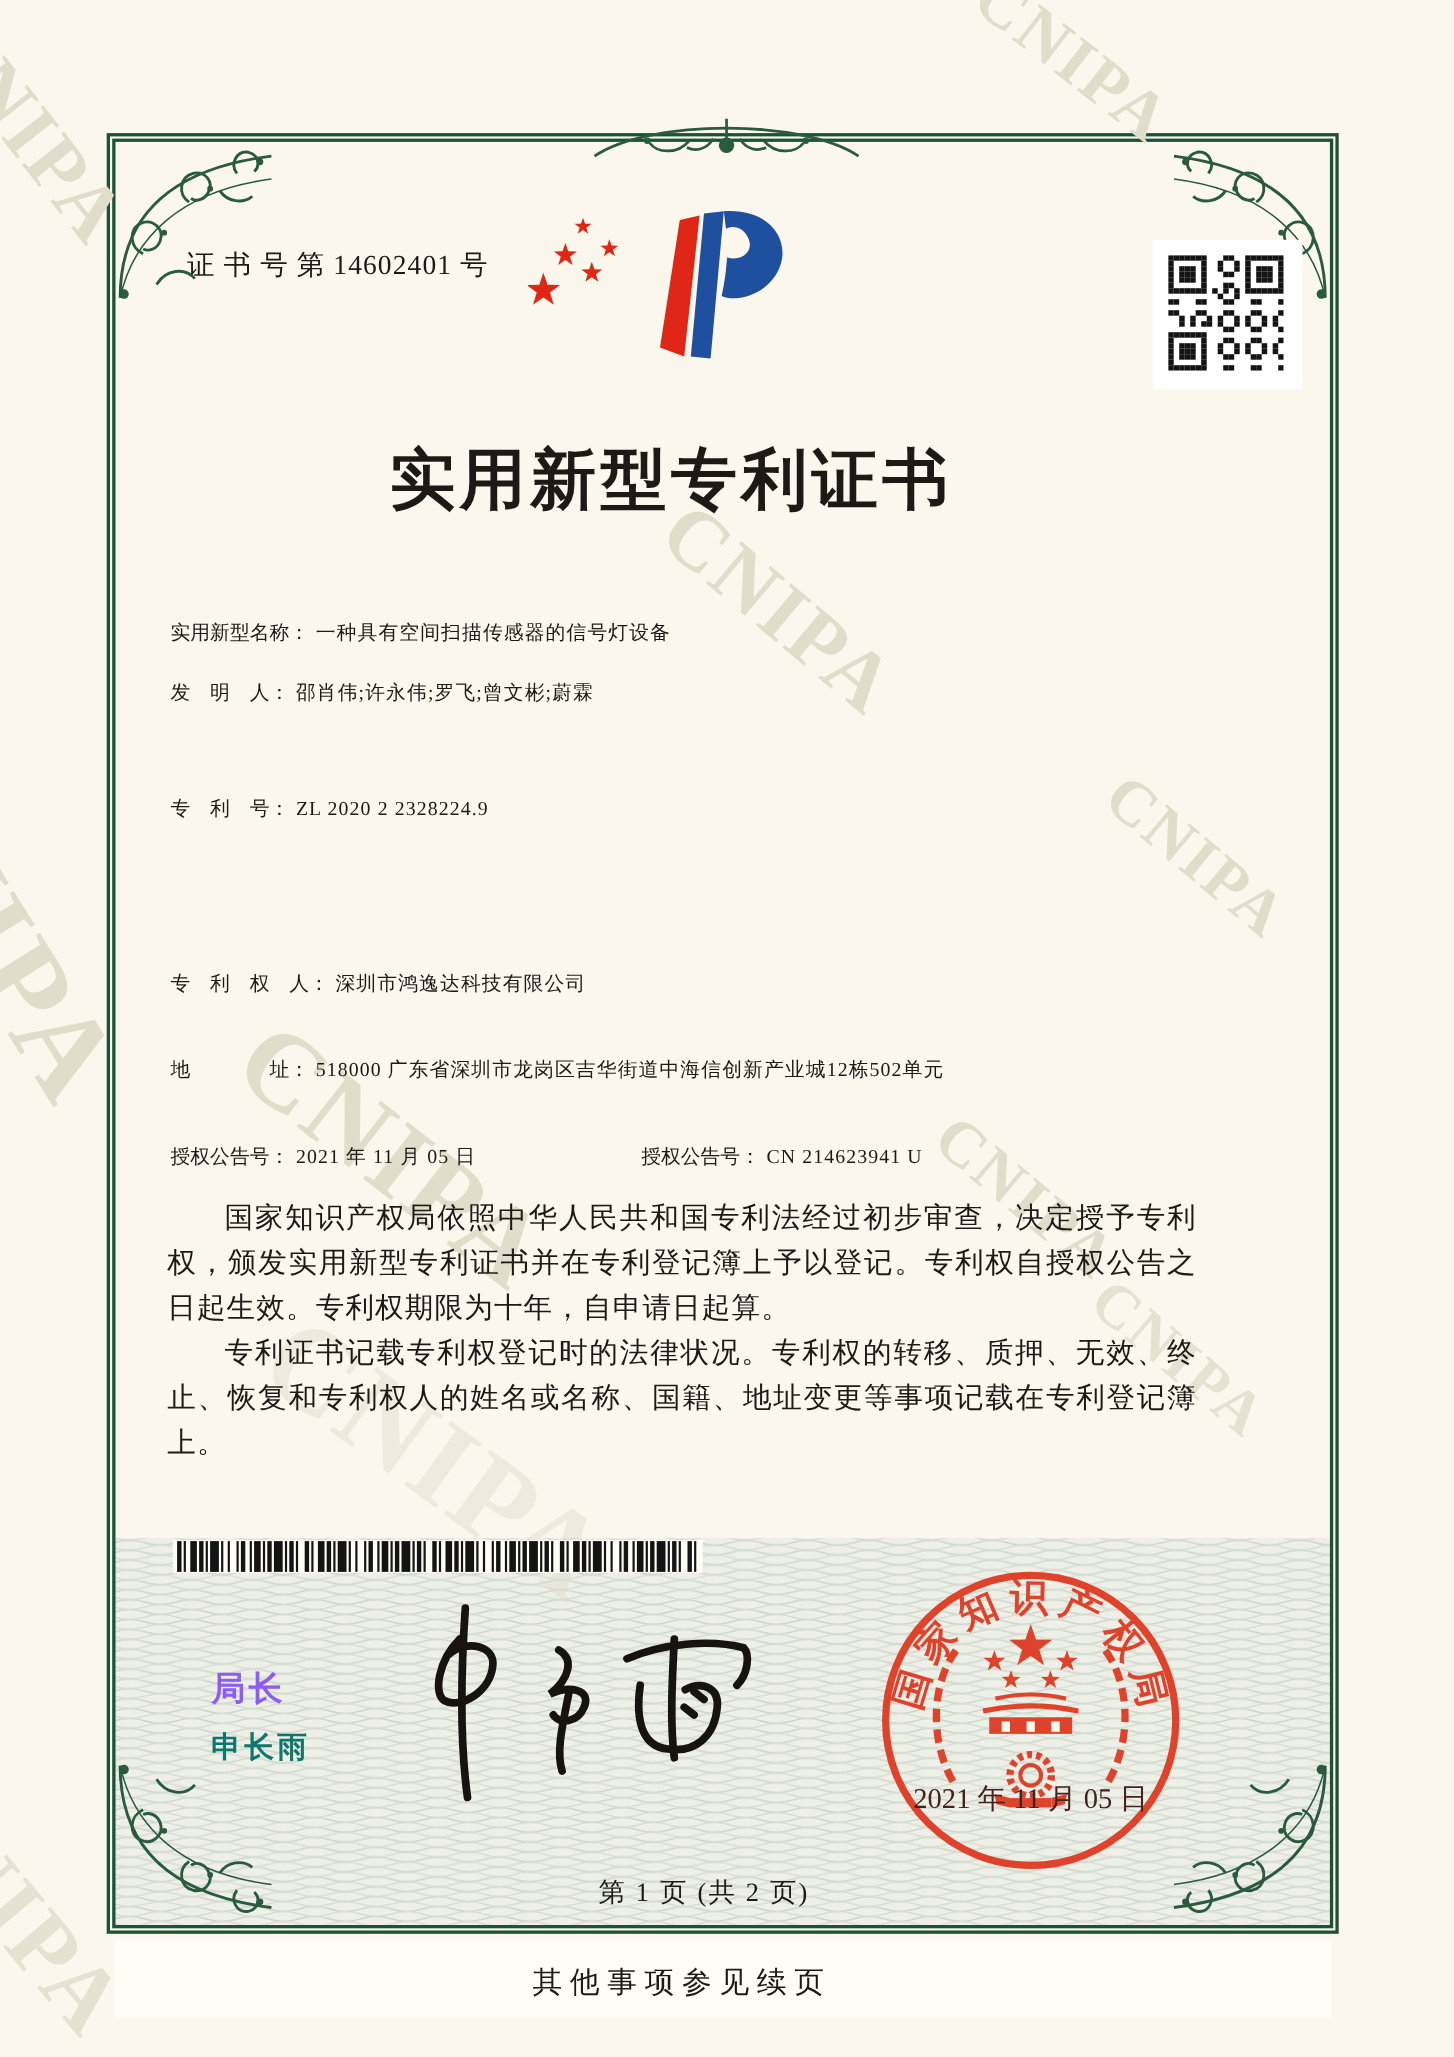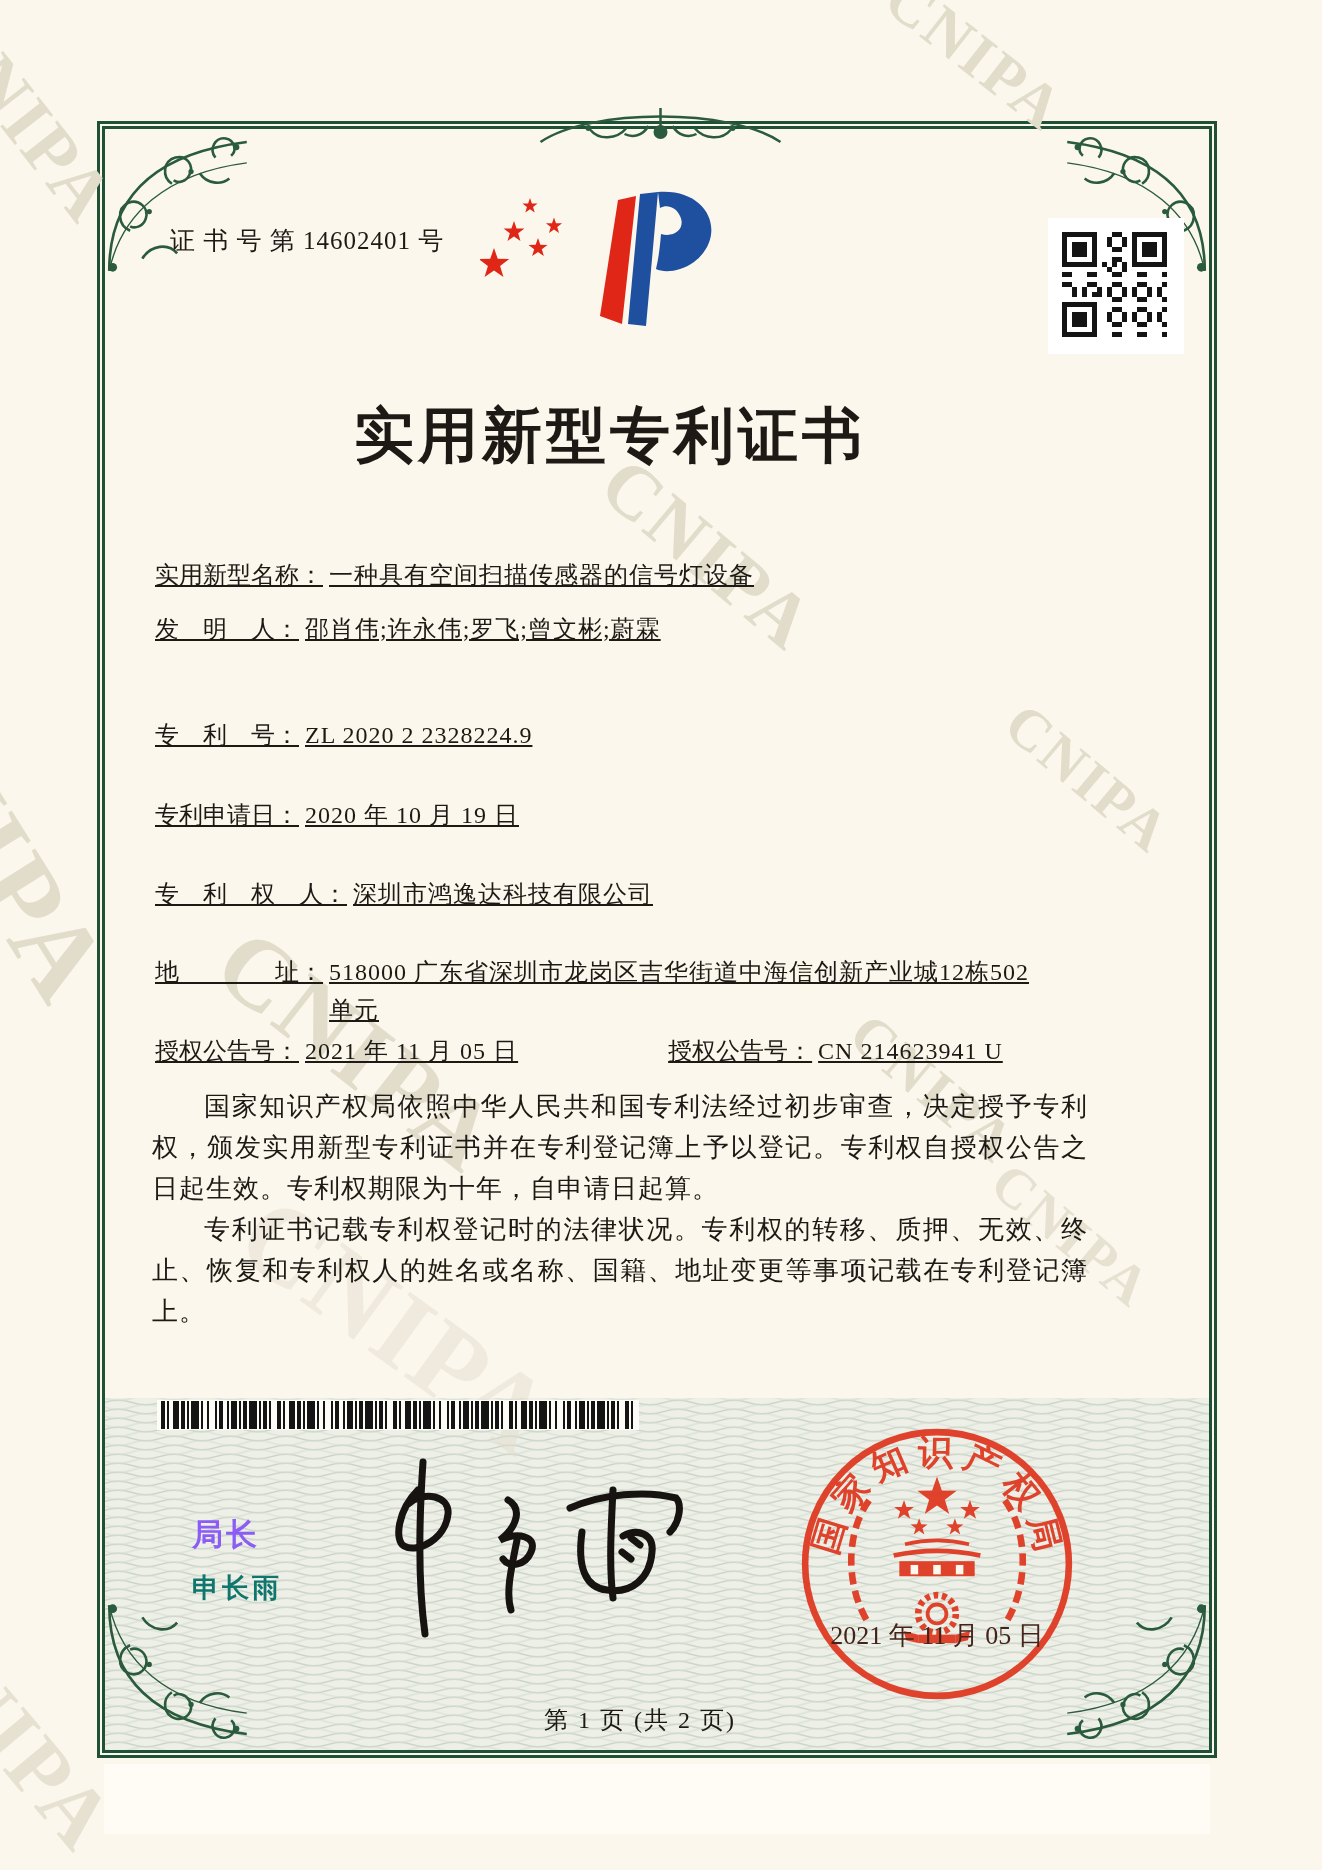--- a/index.html
+++ b/index.html
@@ -15,21 +15,21 @@
       color:#e2dccb;letter-spacing:3px;white-space:nowrap;transform-origin:left top;z-index:2;}
   
   .cert-no{position:absolute;left:170px;top:224px;font-size:25px;letter-spacing:1px;z-index:3;text-align:right;}
   .logo{position:absolute;left:480px;top:176px;width:240px;height:160px;z-index:3;}
   .qr-box{position:absolute;left:1048px;top:218px;width:136px;height:136px;background:#ffffff;z-index:3;}
   .qr-box svg{position:absolute;left:14px;top:14px;}
   
   .title{position:absolute;left:310px;top:396px;width:600px;text-align:center;font-size:60px;
          font-weight:bold;letter-spacing:4px;z-index:3;}
   
-  .frow{position:absolute;left:155px;width:950px;font-size:24px;display:flex;z-index:3;line-height:38px;text-decoration:underline;}
+  .frow{position:absolute;left:155px;width:950px;font-size:18px;display:flex;z-index:3;line-height:38px;}
   .flabel{white-space:pre;flex:none;}
   .fvalue{margin-left:6px;letter-spacing:1px;}
   .addr .fvalue{max-width:700px;}
   .grant-right{margin-left:150px;display:flex;}
   
   .paras{position:absolute;left:152px;top:1086px;width:936px;font-size:26px;line-height:41px;
          text-align:justify;z-index:3;}
   .paras p{margin:0;text-indent:2em;letter-spacing:1px;}
   
   .barcode{position:absolute;left:157px;top:1400px;z-index:3;}
@@ -349,24 +349,20 @@
     <span class="fvalue">一种具有空间扫描传感器的信号灯设备</span>
   </div>
   <div class="frow" style="top:610px">
     <span class="flabel">发　明　人：</span>
     <span class="fvalue">邵肖伟;许永伟;罗飞;曾文彬;蔚霖</span>
   </div>
   <div class="frow" style="top:716px">
     <span class="flabel">专　利　号：</span>
     <span class="fvalue">ZL 2020 2 2328224.9</span>
   </div>
-  <div class="frow" style="top:796px">
-    <span class="flabel">专利申请日：</span>
-    <span class="fvalue">2020 年 10 月 19 日</span>
-  </div>
   <div class="frow" style="top:875px">
     <span class="flabel">专　利　权　人：</span>
     <span class="fvalue">深圳市鸿逸达科技有限公司</span>
   </div>
   <div class="frow addr" style="top:953px">
     <span class="flabel">地　　　　址：</span>
     <span class="fvalue">518000 广东省深圳市龙岗区吉华街道中海信创新产业城12栋502单元</span>
   </div>
   <div class="frow" style="top:1032px">
     <span class="flabel">授权公告号：</span>
@@ -504,14 +500,15 @@
     </g>
     <g fill="#fdf9ef">
       <rect x="127" y="156" width="8" height="10"></rect>
       <rect x="151" y="156" width="8" height="10"></rect>
       <rect x="175" y="156" width="8" height="10"></rect>
     </g>
   </svg>
   <div class="seal-date">2021 年 11 月 05 日</div>
 
   <div class="page-info">第 1 页 (共 2 页)</div>
+  <div class="continuation">其他事项参见续页</div>
 
 </div>
 
 </body></html>

